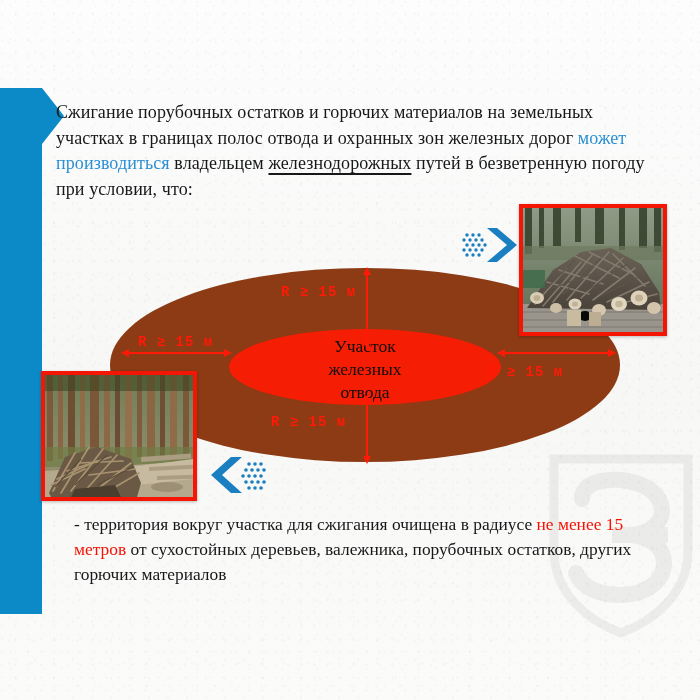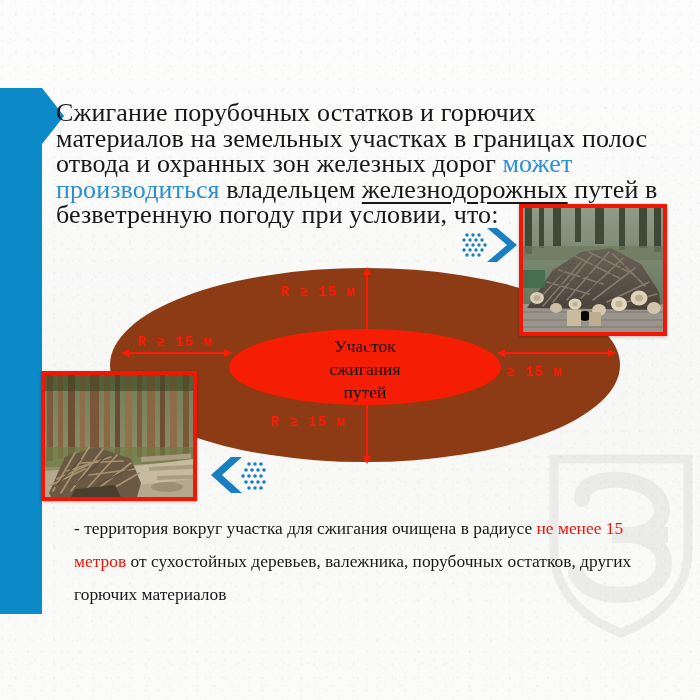--- a/index.html
+++ b/index.html
@@ -36,21 +36,21 @@
 
   
   #watermark{
     position:absolute;right:4px;bottom:62px;width:150px;height:185px;
     opacity:.075;pointer-events:none;
   }
 
   
   #headline{
     position:absolute;left:56px;top:100px;width:608px;
-    font-size:26px;line-height:25.5px;color:#17181a;
+    font-size:18px;line-height:25.5px;color:#17181a;
     letter-spacing:.1px;
   }
   #headline .hl-blue{color:#2a8fd4;}
   #headline .hl-ul{
     text-decoration:underline;
     text-decoration-thickness:2px;
     text-underline-offset:3.5px;
   }
 
   
@@ -115,21 +115,21 @@
   #photo-left{left:41px;top:371px;width:148px;height:122px;}
 
   
   .chev{position:absolute;}
   #chev-right{left:461px;top:226px;width:70px;height:38px;}
   #chev-left{left:201px;top:454px;width:70px;height:42px;}
 
   
   #bottom-text{
     position:absolute;left:74px;top:512px;width:586px;
-    font-size:17.4px;line-height:33px;color:#17181a;
+    font-size:17.4px;line-height:25px;color:#17181a;
   }
   #bottom-text .bt-red{color:#f51203;}
 </style>
 </head>
 <body>
 
 <div id="slide">
 
   <div id="left-rail"></div>
   <div id="left-rail-arrow"></div>
@@ -147,22 +147,22 @@
     <span>Сжигание порубочных остатков и горючих материалов на земельных участках в границах полос отвода и охранных зон железных дорог </span><span class="hl-blue">может производиться</span><span> владельцем </span><span class="hl-ul">железнодорожных</span><span> путей в безветренную погоду при условии, что:</span>
   </div>
 
   <div id="diagram">
 
     <div class="ellipse-outer"></div>
     <div class="ellipse-inner"></div>
 
     <div class="ellipse-inner-label">
       <span>Участок</span>
-      <span>сжигания</span>
-      <span>путей</span>
+      <span>железных</span>
+      <span>отвода</span>
     </div>
 
     <div class="measure" id="m-top"></div>
     <div class="arrowhead ah-up" id="ah-top-up"></div>
     <div class="arrowhead ah-down" id="ah-top-down"></div>
 
     <div class="measure" id="m-bottom"></div>
     <div class="arrowhead ah-up" id="ah-bot-up"></div>
     <div class="arrowhead ah-down" id="ah-bot-down"></div>
 

